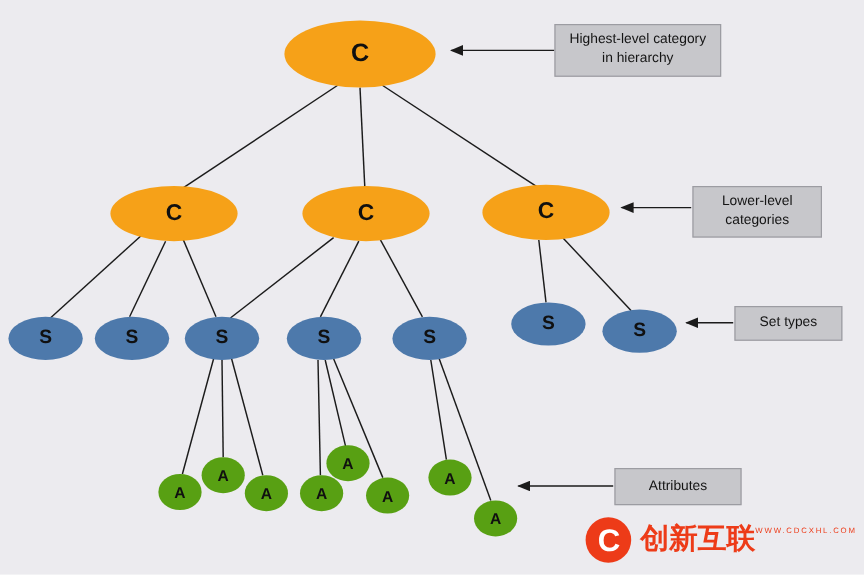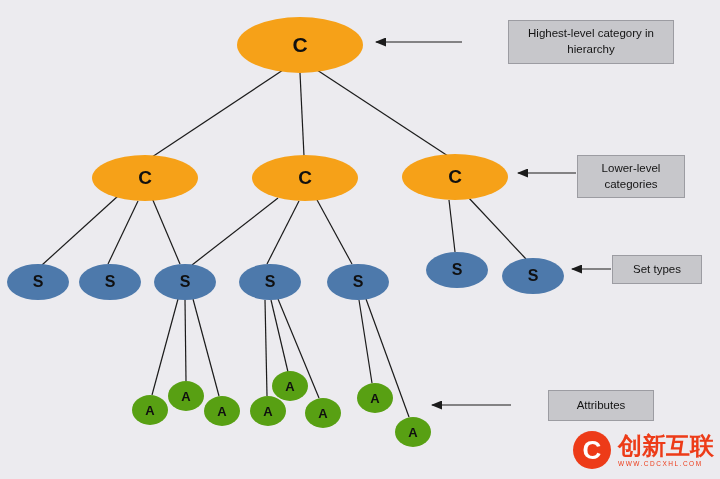--- a/index.html
+++ b/index.html
@@ -32,21 +32,21 @@
   .logo{
     position:absolute;right:6px;bottom:10px;
     display:flex;align-items:center;gap:7px;
   }
   .logo-icon{
     width:38px;height:38px;border-radius:50%;
     background:var(--brand_red);color:#fff;
     display:flex;align-items:center;justify-content:center;
     font-weight:bold;font-size:26px;line-height:1;
   }
-  .logo-text{display:flex;flex-direction:column;align-items:flex-start;}
+  .logo-text{display:flex;flex-direction:row;align-items:flex-start;}
   .logo-brand{color:var(--brand_red);font-weight:bold;font-size:24px;line-height:1.05;}
   .logo-sub{color:var(--brand_red);font-size:6.5px;letter-spacing:1.5px;margin-top:2px;}
 </style>
 </head>
 <body>
 
 <div class="canvas">
 
   <svg class="edges" viewBox="0 0 720 479">
     <defs>
@@ -103,24 +103,24 @@
 
   <div class="node node-a" style="left:132px;top:395px;">A</div>
   <div class="node node-a" style="left:168px;top:381px;">A</div>
   <div class="node node-a" style="left:204px;top:396px;">A</div>
   <div class="node node-a" style="left:250px;top:396px;">A</div>
   <div class="node node-a" style="left:272px;top:371px;">A</div>
   <div class="node node-a" style="left:305px;top:398px;">A</div>
   <div class="node node-a" style="left:357px;top:383px;">A</div>
   <div class="node node-a" style="left:395px;top:417px;">A</div>
 
-  <div class="label-box" style="left:462px;top:20px;width:166px;height:44px;margin-left:46px;">Highest-level category in hierarchy</div>
+  <div class="label-box" style="left:462px;top:20px;width:139px;height:44px;">Highest-level category in hierarchy</div>
   <div class="label-box" style="left:577px;top:155px;width:108px;height:43px;">Lower-level categories</div>
   <div class="label-box" style="left:612px;top:255px;width:90px;height:29px;">Set types</div>
-  <div class="label-box" style="left:512px;top:390px;width:106px;height:31px;margin-left:36px;">Attributes</div>
+  <div class="label-box" style="left:512px;top:390px;width:106px;height:31px;">Attributes</div>
 
   <div class="logo">
     <div class="logo-icon">C</div>
     <div class="logo-text">
       <span class="logo-brand">创新互联</span>
       <span class="logo-sub">WWW.CDCXHL.COM</span>
     </div>
   </div>
 
 </div>

